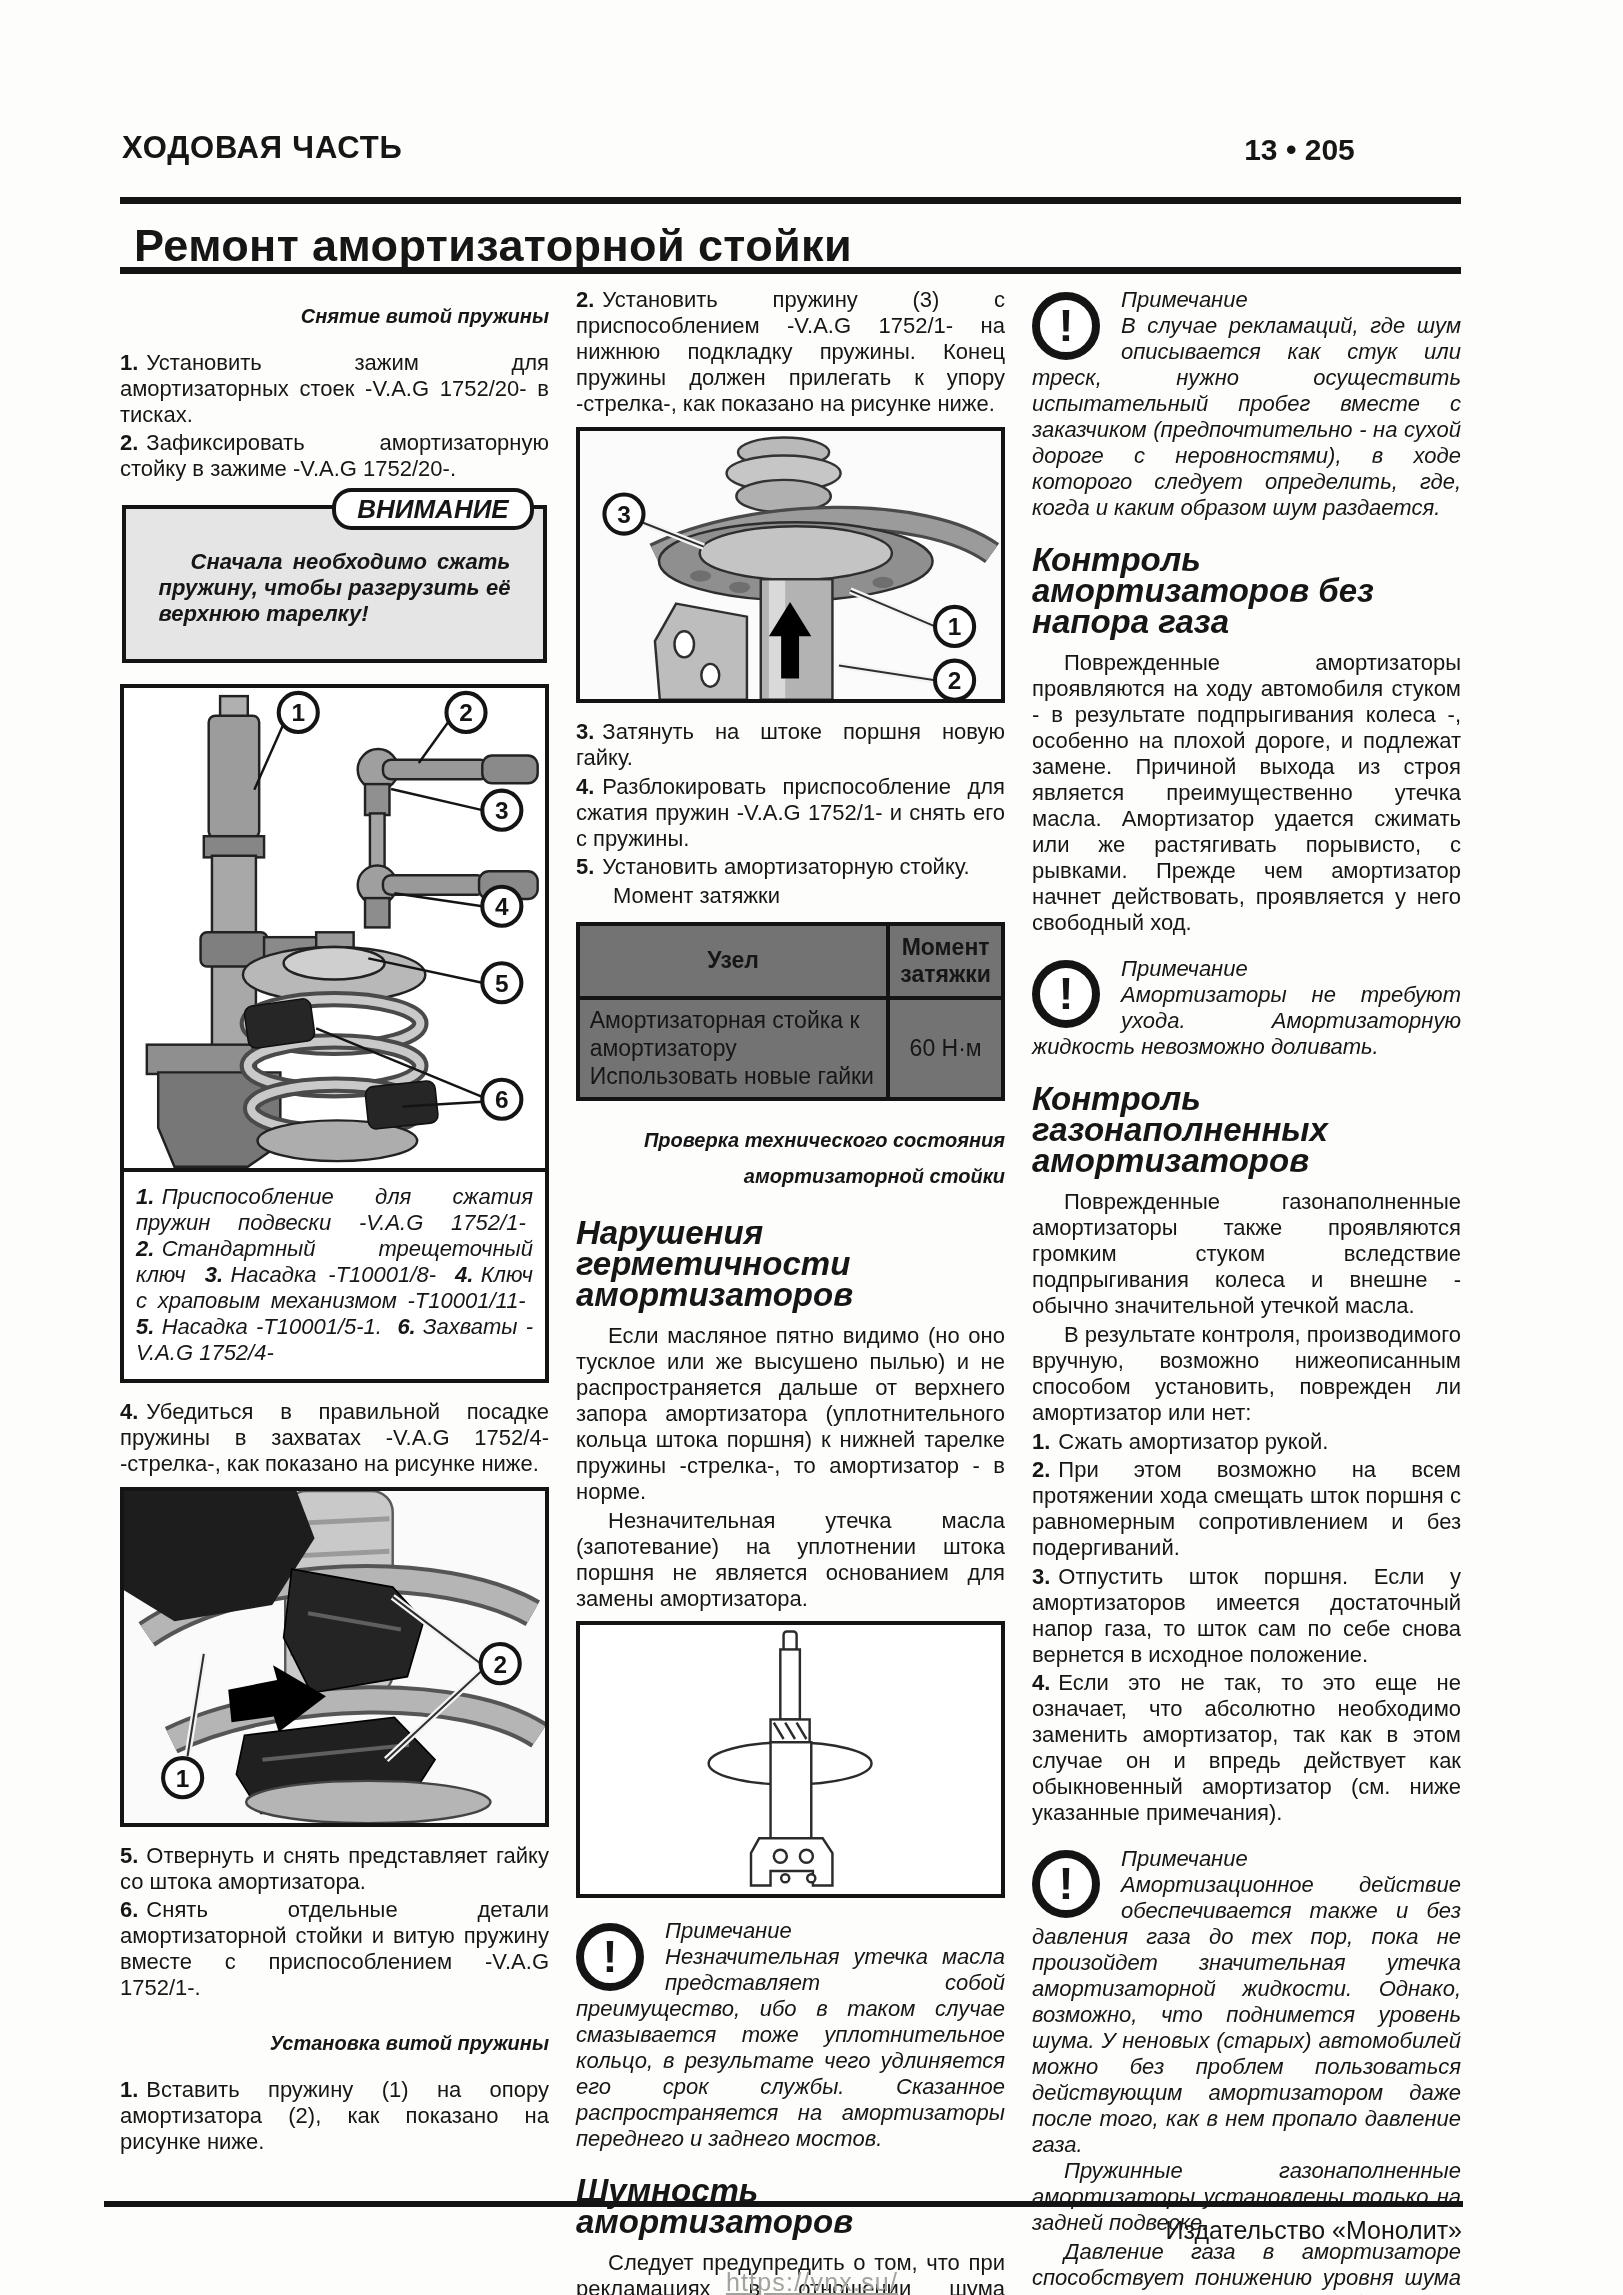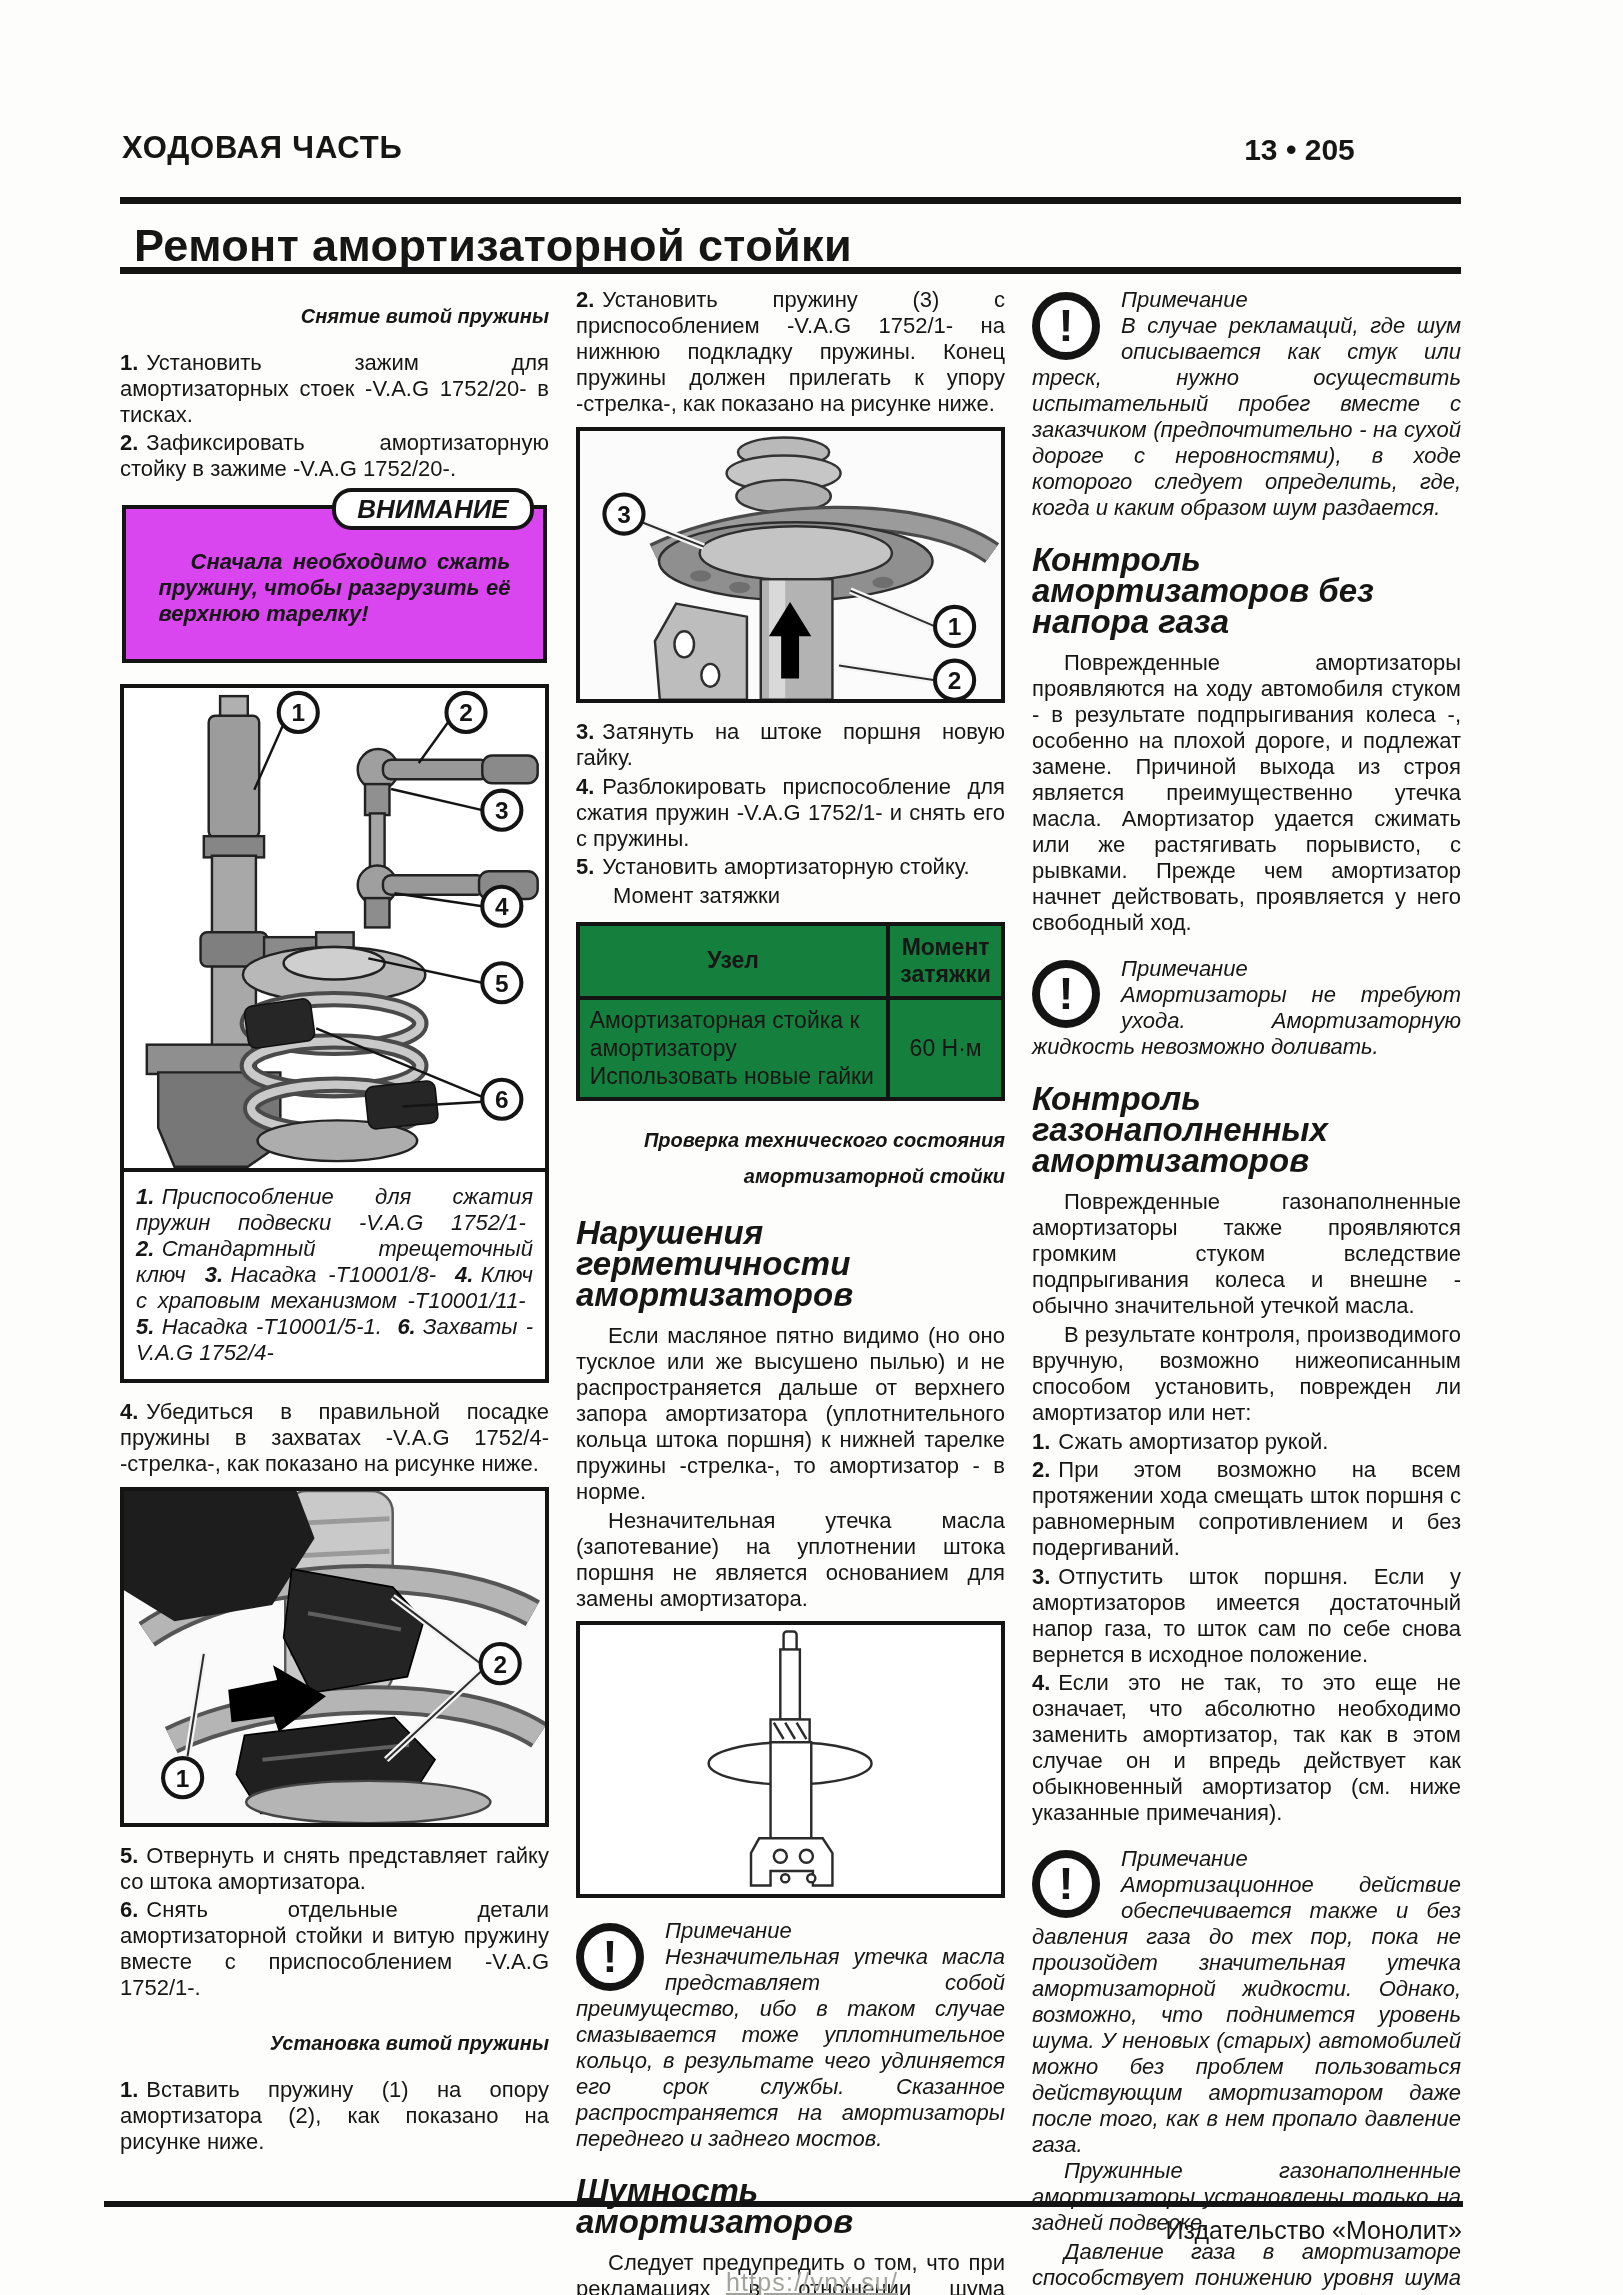--- a/index.html
+++ b/index.html
@@ -19,41 +19,41 @@
 
   h2.sec { font-style:italic; font-weight:bold; font-size:20px; line-height:36px; margin:11px 0 16px; text-align:right; }
   h2.sec.later { margin-top:24px; }
   h3.sub { font-style:italic; font-weight:bold; font-size:33px; line-height:31px; margin:23px 0 13px; text-align:left; }
   p { margin:0 0 3.2px; }
   p.step { margin:0 0 2.4px; }
   .step-num { font-weight:bold; margin-right:8px; white-space:nowrap; }
   p.indent { text-indent:32px; }
   p.hang { margin-left:37px; text-align:left; }
 
-  .warning-box { position:relative; border:4.9px solid #141414; margin:23px 1.6px 21px; padding:23px 16px 14.6px; background:#d946ef; }
+  .warning-box { position:relative; border:4.9px solid #141414; margin:23px 1.6px 21px; padding:23px 16px 14.6px; background:#e5e5e5; }
   .warning-tab { position:absolute; top:-21px; right:9.7px; background:#fff; border:4px solid #141414; border-radius:19.5px; padding:0 21px; font-weight:bold; font-style:italic; font-size:26px; line-height:34px; }
   .warning-text { font-weight:bold; font-style:italic; text-indent:32px; margin:17px; }
 
   .figure { border:4.9px solid #141414; margin:9.7px 0 16px; background:#fff; }
   .figure svg { display:block; width:100%; height:auto; }
   .fig-divider { height:4px; background:#141414; }
   .fig-caption { font-style:italic; padding:11.4px 12px 13px; margin:0; }
   .fig-caption b { margin-right:7.3px; }
   .fig-caption .cap-text { margin-right:7.3px; }
 
   .note { margin:19.5px 0 9.7px; font-style:italic; }
   .note::after { content:""; display:block; clear:both; }
   .note-icon { float:left; width:52px; height:52px; border:8px solid #141414; border-radius:50%; text-align:center; margin:4.9px 21px 3.2px 0; font-style:normal; background:#fff; }
   .note-icon .excl { font-weight:bold; font-size:45px; line-height:52px; display:block; }
   .note-label { text-align:left; }
   .note-text { }
   .note p { margin:0 0 3.2px; }
   .note .nindent { text-indent:32px; }
 
-  table.torque-table { border-collapse:collapse; width:100%; margin:13px 0 21px; background:#15803d; }
+  table.torque-table { border-collapse:collapse; width:100%; margin:13px 0 21px; background:#737373; }
   table.torque-table th, table.torque-table td { border:4px solid #141414; }
   table.torque-table th { font-weight:bold; text-align:center; font-size:23px; padding:8px 8px; line-height:27px; }
   table.torque-table td { padding:6.5px 9.7px; font-size:23px; line-height:28px; text-align:left; }
   table.torque-table td.val { text-align:center; width:27%; white-space:nowrap; }
 
   .footer-rule { position:absolute; top:2201px; left:104px; width:1359px; height:5.7px; background:#141414; }
   .publisher { position:absolute; top:2216px; left:812px; width:650px; text-align:right; font-size:25px; }
   .watermark { position:absolute; top:2268px; left:0; width:1624px; text-align:center; font-size:25px; color:#a3a39d; text-decoration:underline; letter-spacing:1.2px; }
 
   .co-circle { fill:#fff; stroke:#141414; stroke-width:5; }

